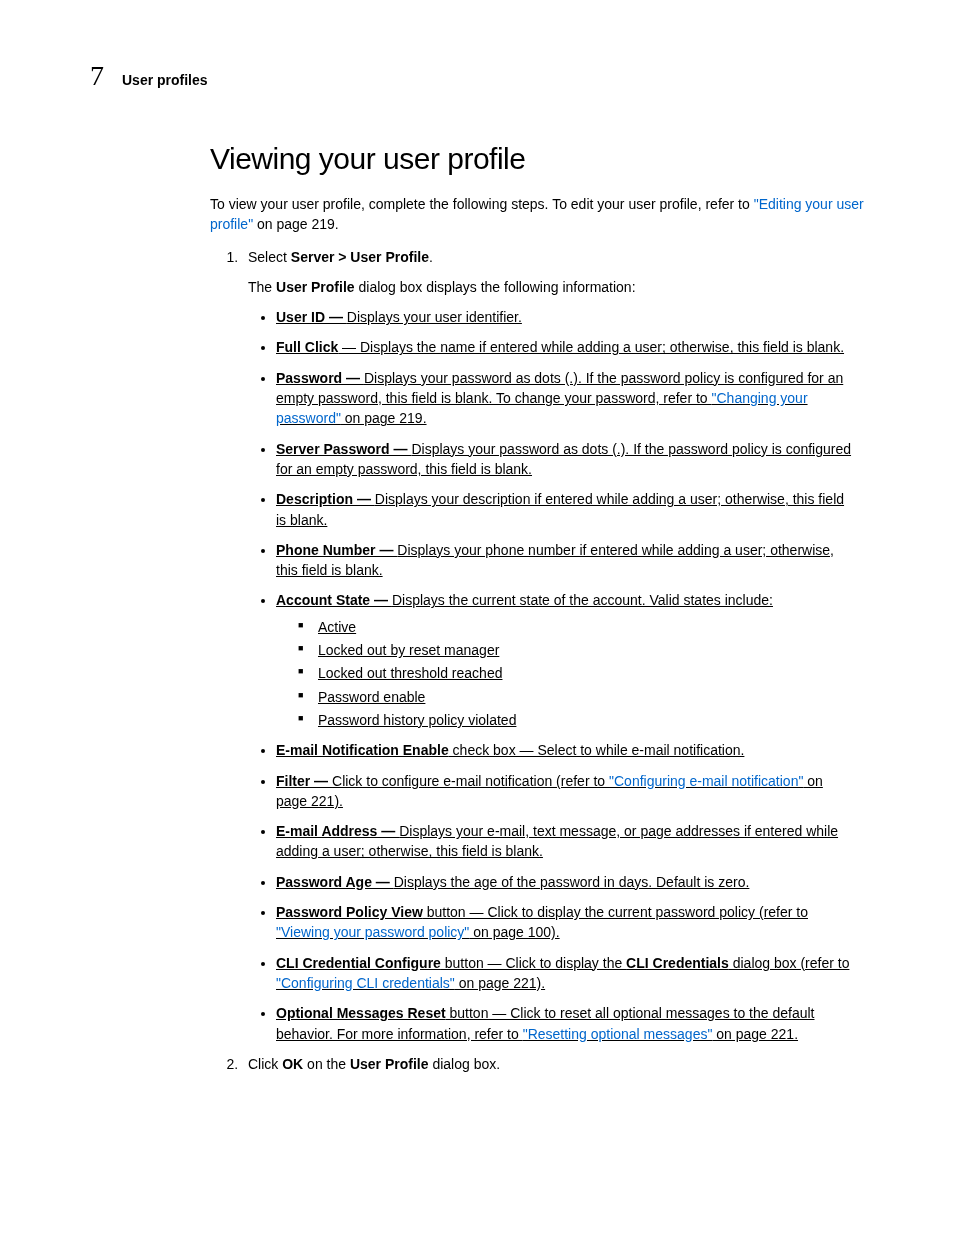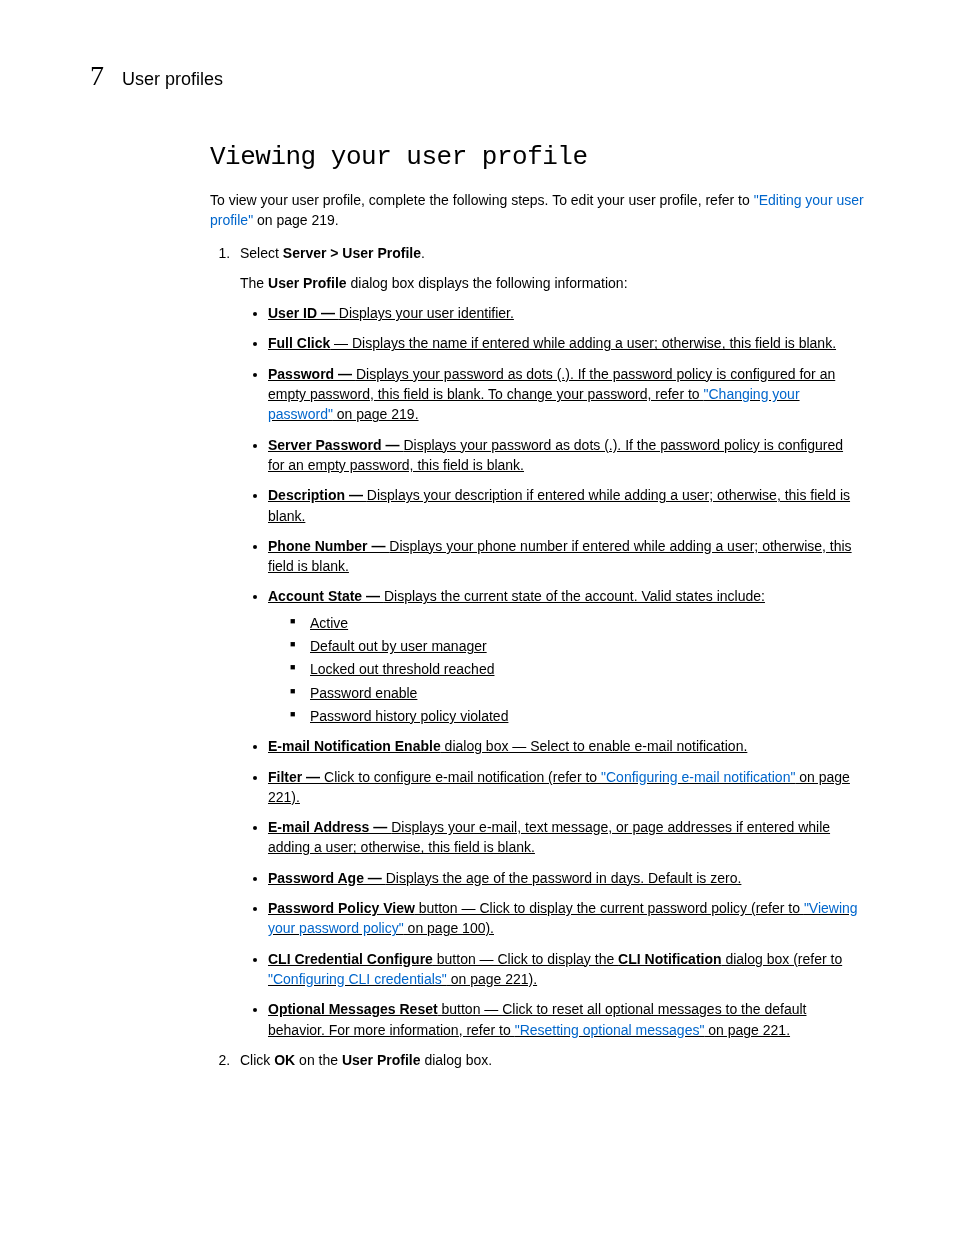--- a/index.html
+++ b/index.html
@@ -20,42 +20,42 @@
     align-items: baseline;
     margin-bottom: 50px;
   }
   .chapter-number {
     font-family: Georgia, 'Times New Roman', serif;
     font-size: 28px;
     font-weight: normal;
     margin-right: 18px;
   }
   .header-title {
-    font-size: 18px;
-    font-weight: normal;
+    font-size: 14px;
+    font-weight: bold;
   }
   .content {
     margin-left: 120px;
   }
   h1.section-title {
-    font-family: Liberation Mono, monospace;
-    font-size: 26px;
+    font-family: Liberation Sans, sans-serif;
+    font-size: 30px;
     font-weight: normal;
     margin: 0 0 18px 0;
     letter-spacing: -0.5px;
   }
   p {
     margin: 0 0 12px 0;
     line-height: 1.45;
   }
   .link {
     color: #0066cc;
   }
   ol.steps {
-    margin: 4px;
+    margin: 12px;
     padding-left: 20px;
   }
   ol.steps > li {
     margin-bottom: 10px;
     padding-left: 6px;
     line-height: 1.45;
   }
   ol.steps > li > p {
     margin: 10px 0 10px 0;
   }
@@ -138,49 +138,49 @@
           </li>
 
           <li>
             <b>Phone Number — </b><span>Displays your phone number if entered while adding a user; otherwise, this field is blank.</span>
           </li>
 
           <li>
             <b>Account State — </b><span>Displays the current state of the account. Valid states include:</span>
             <ul class="sub">
               <li>Active</li>
-              <li>Default out by user manager</li>
+              <li>Locked out by reset manager</li>
               <li>Locked out threshold reached</li>
               <li>Password enable</li>
               <li>Password history policy violated</li>
             </ul>
           </li>
 
           <li>
-            <b>E-mail Notification Enable</b><span> dialog box — Select to enable e-mail notification.</span>
+            <b>E-mail Notification Enable</b><span> check box — Select to while e-mail notification.</span>
           </li>
 
           <li>
             <b>Filter — </b><span>Click to configure e-mail notification (refer to </span><span class="link">"Configuring e-mail notification"</span><span> on page 221).</span>
           </li>
 
           <li>
             <b>E-mail Address — </b><span>Displays your e-mail, text message, or page addresses if entered while adding a user; otherwise, this field is blank.</span>
           </li>
 
           <li>
             <b>Password Age — </b><span>Displays the age of the password in days. Default is zero.</span>
           </li>
 
           <li>
             <b>Password Policy View</b><span> button  — Click to display the current password policy (refer to </span><span class="link">"Viewing your password policy"</span><span> on page 100).</span>
           </li>
 
           <li>
-            <b>CLI Credential Configure</b><span> button — Click to display the </span><b>CLI Notification</b><span> dialog box (refer to </span><span class="link">"Configuring CLI credentials"</span><span> on page 221).</span>
+            <b>CLI Credential Configure</b><span> button — Click to display the </span><b>CLI Credentials</b><span> dialog box (refer to </span><span class="link">"Configuring CLI credentials"</span><span> on page 221).</span>
           </li>
 
           <li>
             <b>Optional Messages Reset</b><span> button — Click to reset all optional messages to the default behavior. For more information, refer to </span><span class="link">"Resetting optional messages"</span><span> on page 221.</span>
           </li>
 
         </ul>
       </li>
 
       <li>

